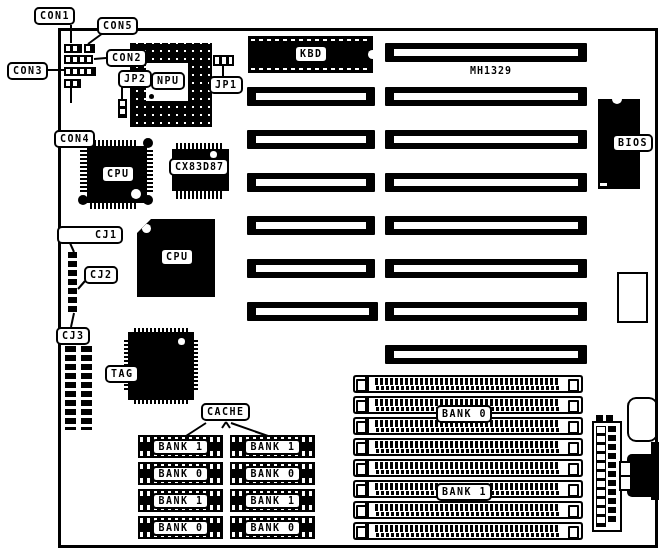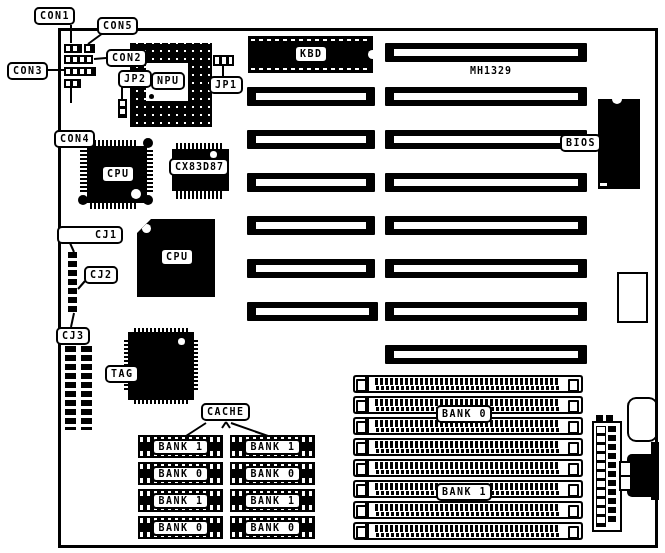--- a/index.html
+++ b/index.html
@@ -139,21 +139,21 @@
   <div class="comb v" style="left:124px;top:340px;width:6px;height:52px;"></div>
   <div class="comb v" style="left:192px;top:340px;width:6px;height:52px;"></div>
   <div class="abs" style="left:128px;top:332px;width:66px;height:68px;background:#000;">
     <span class="dot w" style="position:absolute;right:9px;top:6px;width:7px;height:7px;"></span>
   </div>
 
   <div class="abs" style="left:598px;top:99px;width:42px;height:90px;background:#000;">
     <span class="abs" style="left:14px;top:0;width:10px;height:5px;background:#fff;border-radius:0 0 5px 5px;"></span>
     <span class="abs" style="left:2px;bottom:3px;width:7px;height:3px;background:#fff;"></span>
   </div>
-  <span class="lbl" style="left:560px;top:134px;">BIOS</span>
+  <span class="lbl" style="left:612px;top:134px;">BIOS</span>
 
   <div class="abs" style="left:617px;top:272px;width:27px;height:47px;border:2px solid #000;"></div>
 
   <div class="cchip" style="left:138px;top:435px;">
     <span class="lbl">BANK 1</span>
     </div>
   <div class="cchip" style="left:138px;top:462px;">
     <span class="lbl">BANK 0</span>
     </div>
   <div class="cchip" style="left:138px;top:489px;">

